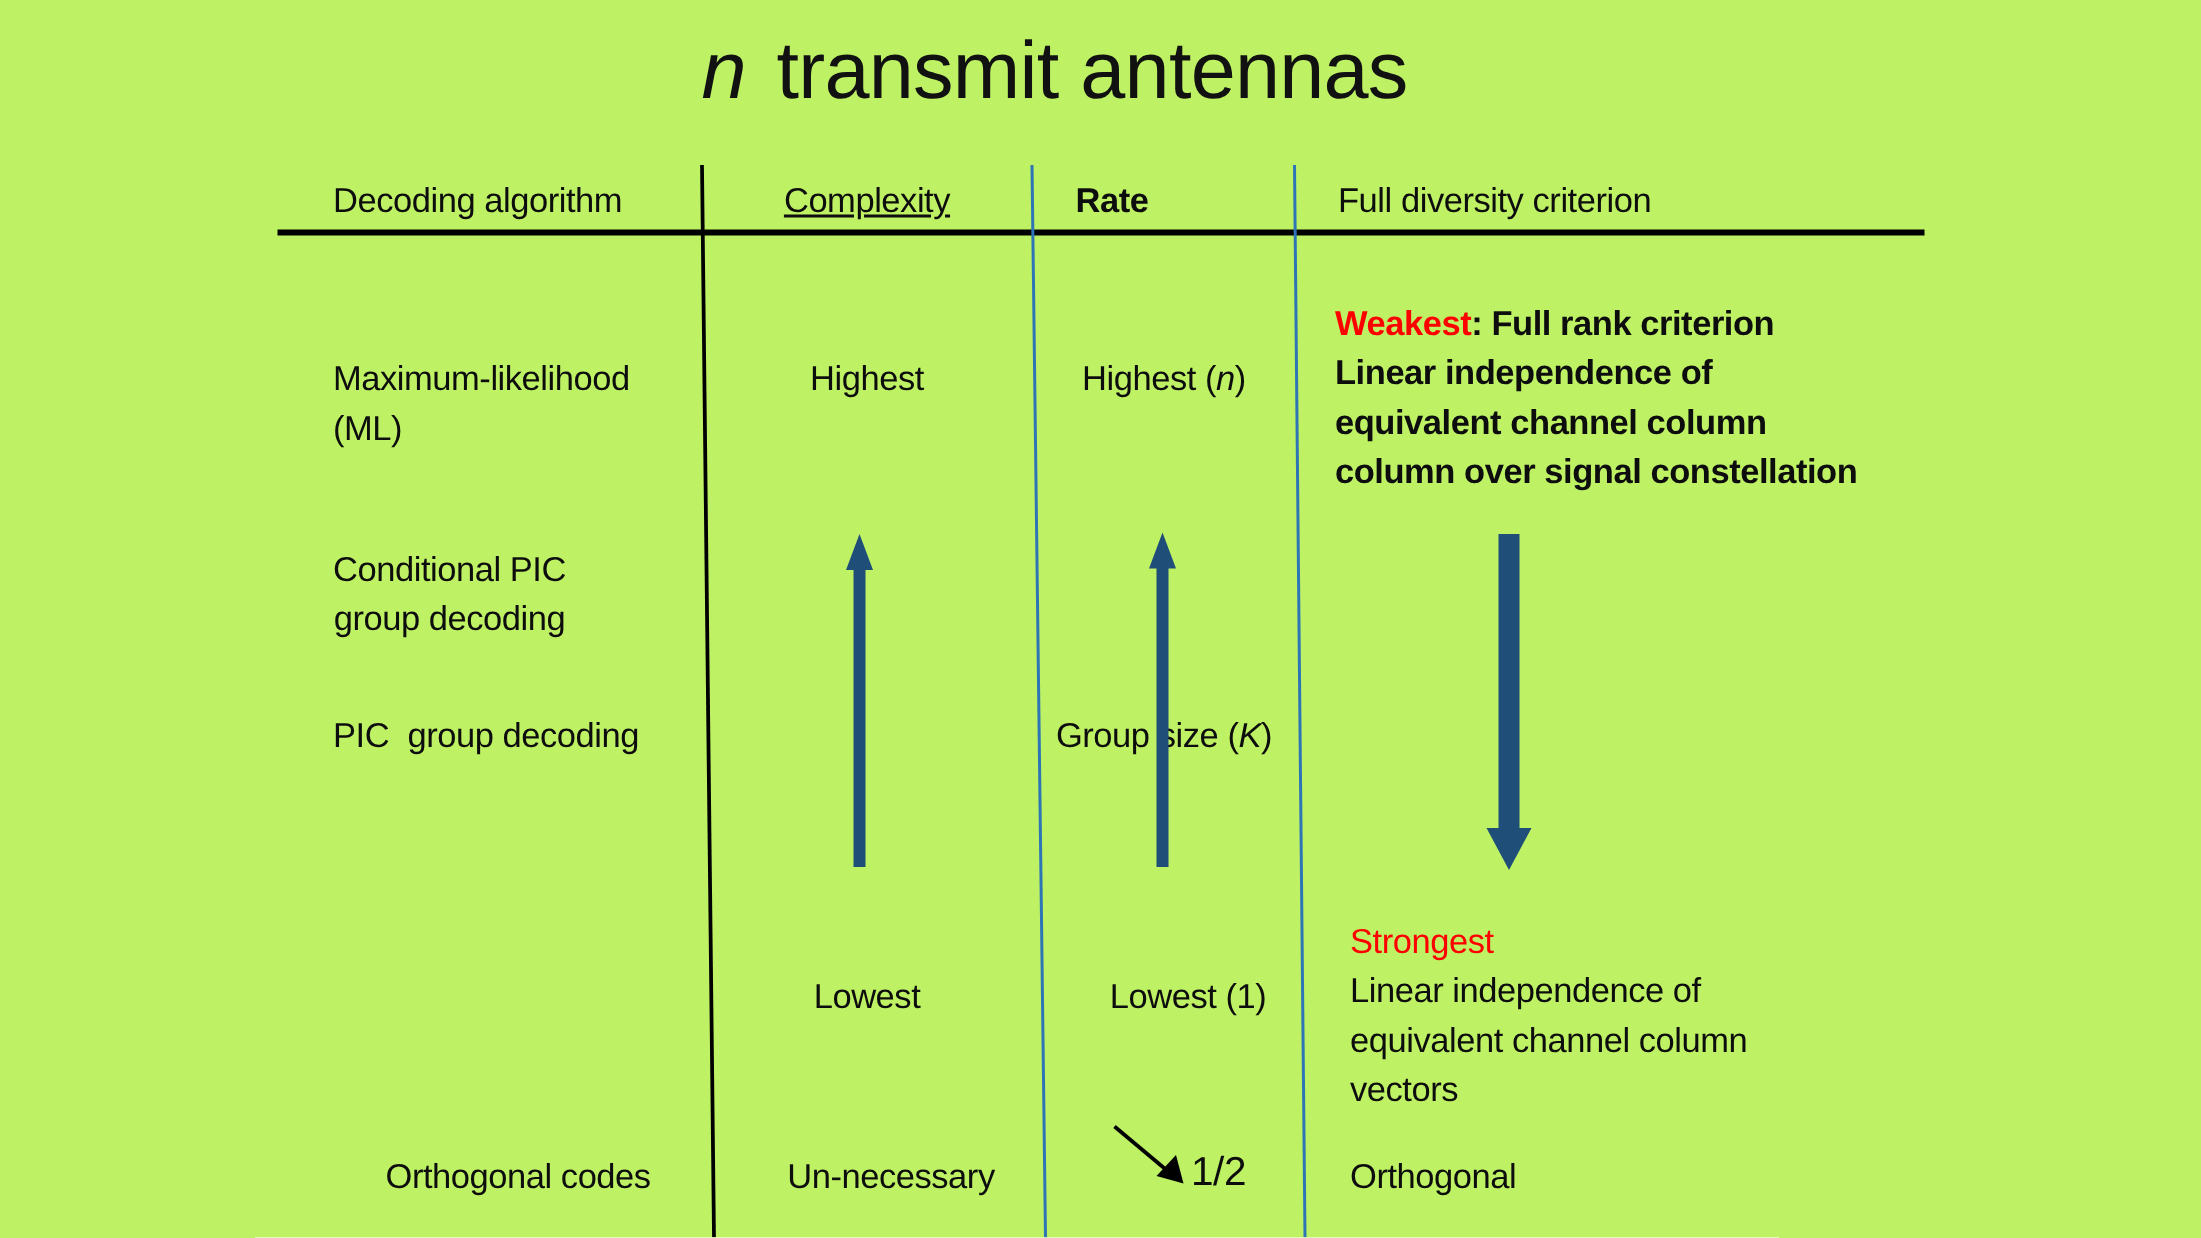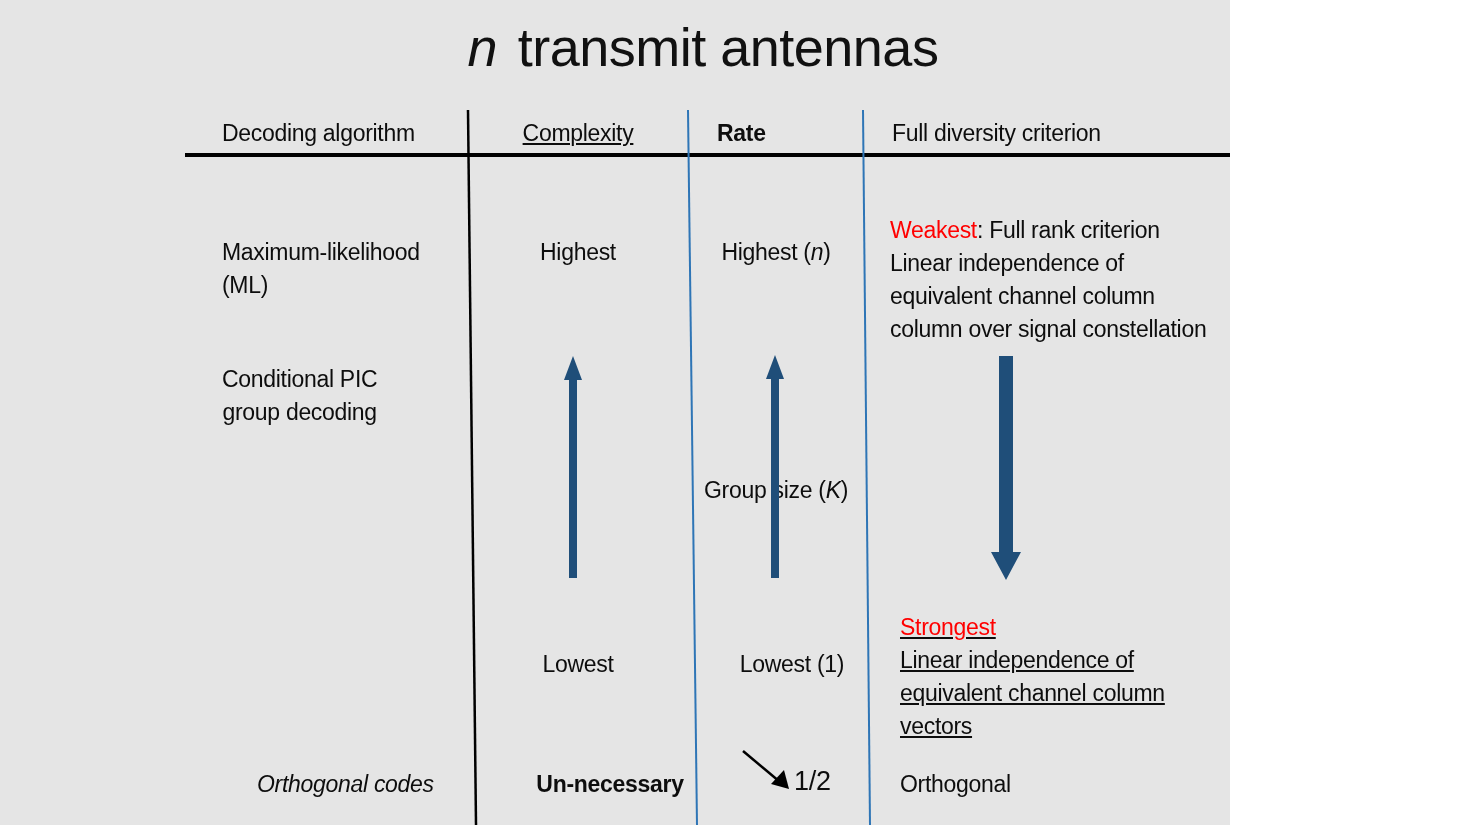--- a/index.html
+++ b/index.html
@@ -1,19 +1,19 @@
 <!DOCTYPE html>
 <html><head>
 <meta charset="utf-8">
 <style>
   html,body{margin:0;padding:0;background:#ffffff;}
   .slide{
     position:relative;
-    width:1230px;height:825px;
-    background:#e5e5e5;
+    width:1467px;height:825px;
+    background:#bef264;
     overflow:hidden;
     font-family:"Liberation Sans", sans-serif;
     color:#0d0d0d;
   }
   .abs{position:absolute;}
   .slide-title{
     left:0;top:16px;width:1406px;
     text-align:center;
     font-size:54px;
     letter-spacing:-0.5px;
@@ -48,49 +48,50 @@
   <div class="abs cell" style="left:892px;top:117px;">Full diversity criterion</div>
 
   <div class="abs cell" style="left:222px;top:236px;">
     <div>Maximum-likelihood</div>
     <div>(ML)</div>
   </div>
   <div class="abs cell center" style="left:468px;top:236px;width:220px;">Highest</div>
   <div class="abs cell center" style="left:688px;top:236px;width:176px;">
     <span>Highest (</span><span class="var">n</span><span>)</span>
   </div>
-  <div class="abs cell" style="left:890px;top:214px;">
+  <div class="abs cell" style="left:890px;top:199px;font-weight:bold;">
     <div>
       <span class="red">Weakest</span><span>: Full rank criterion</span>
     </div>
     <div>Linear independence of</div>
     <div>equivalent channel column</div>
     <div>column over signal constellation</div>
   </div>
 
   <div class="abs cell" style="left:222px;top:363px;text-align:center;">
     <div>Conditional PIC</div>
     <div>group decoding</div>
   </div>
 
+  <div class="abs cell pre" style="left:222px;top:474px;">PIC  group decoding</div>
   <div class="abs cell center" style="left:688px;top:474px;width:176px;">
     <span>Group size (</span><span class="var">K</span><span>)</span>
   </div>
 
   <div class="abs cell center" style="left:468px;top:648px;width:220px;">Lowest</div>
   <div class="abs cell center" style="left:692px;top:648px;width:200px;">Lowest (1)</div>
-  <div class="abs cell" style="left:900px;top:611px;text-decoration:underline;">
+  <div class="abs cell" style="left:900px;top:611px;">
     <div class="red">Strongest</div>
     <div>Linear independence of</div>
     <div>equivalent channel column</div>
     <div>vectors</div>
   </div>
 
-  <div class="abs cell" style="left:257px;top:768px;font-style:italic;">Orthogonal codes</div>
-  <div class="abs cell center" style="left:480px;top:768px;width:260px;font-weight:bold;">Un-necessary</div>
+  <div class="abs cell" style="left:257px;top:768px;">Orthogonal codes</div>
+  <div class="abs cell center" style="left:464px;top:768px;width:260px;">Un-necessary</div>
   <div class="abs cell half" style="left:794px;top:765px;">1/2</div>
   <div class="abs cell" style="left:900px;top:768px;">Orthogonal</div>
 
   <svg class="overlay" width="1467" height="825" viewBox="0 0 1467 825">
 
     <line x1="185" y1="155" x2="1283" y2="155" stroke-width="4" stroke="#000000"></line>
 
     <line x1="468" y1="110" x2="476" y2="825" stroke-width="2.5" stroke="#000000"></line>
 
     <line x1="688" y1="110" x2="697" y2="825" stroke-width="2" stroke="#2e75b6"></line>

